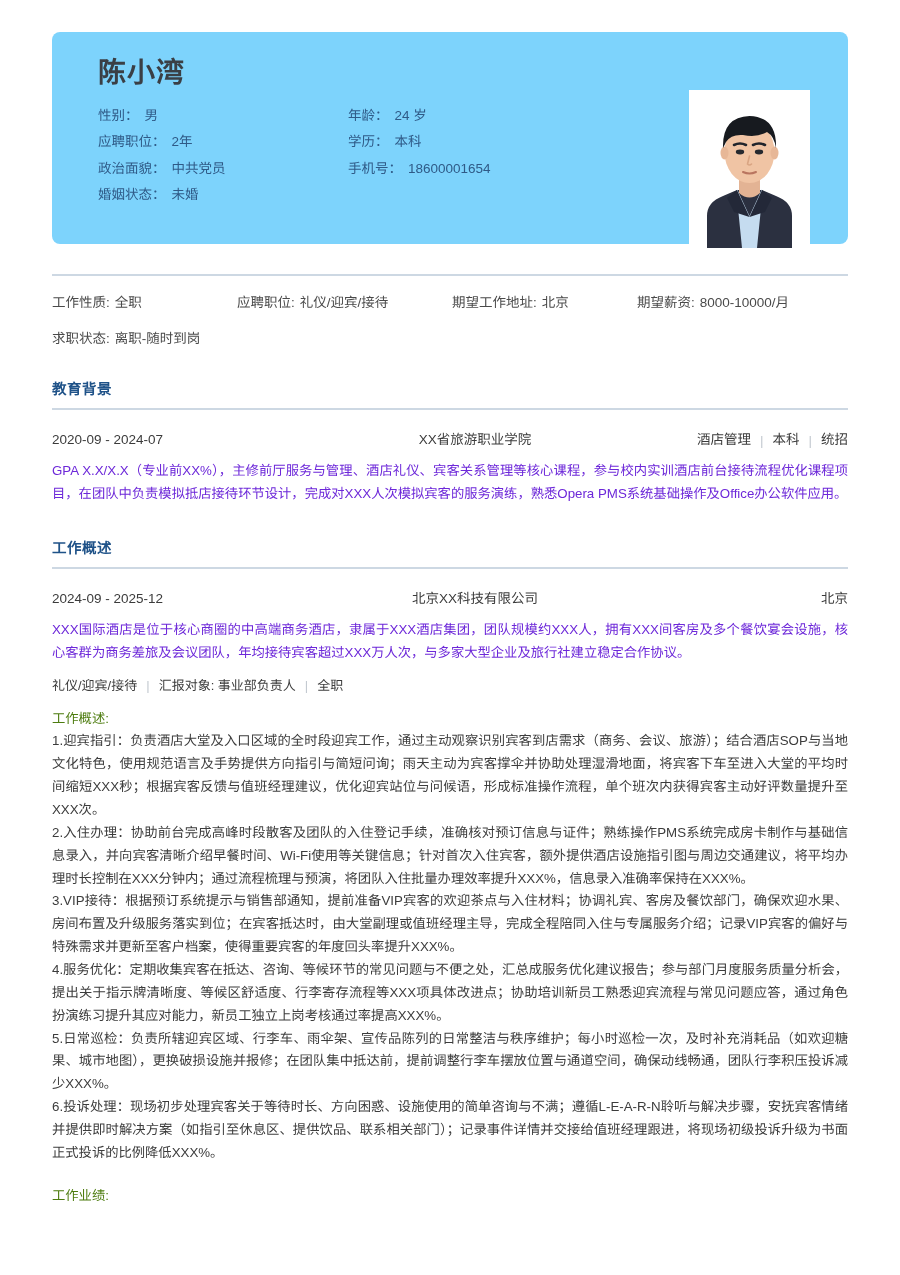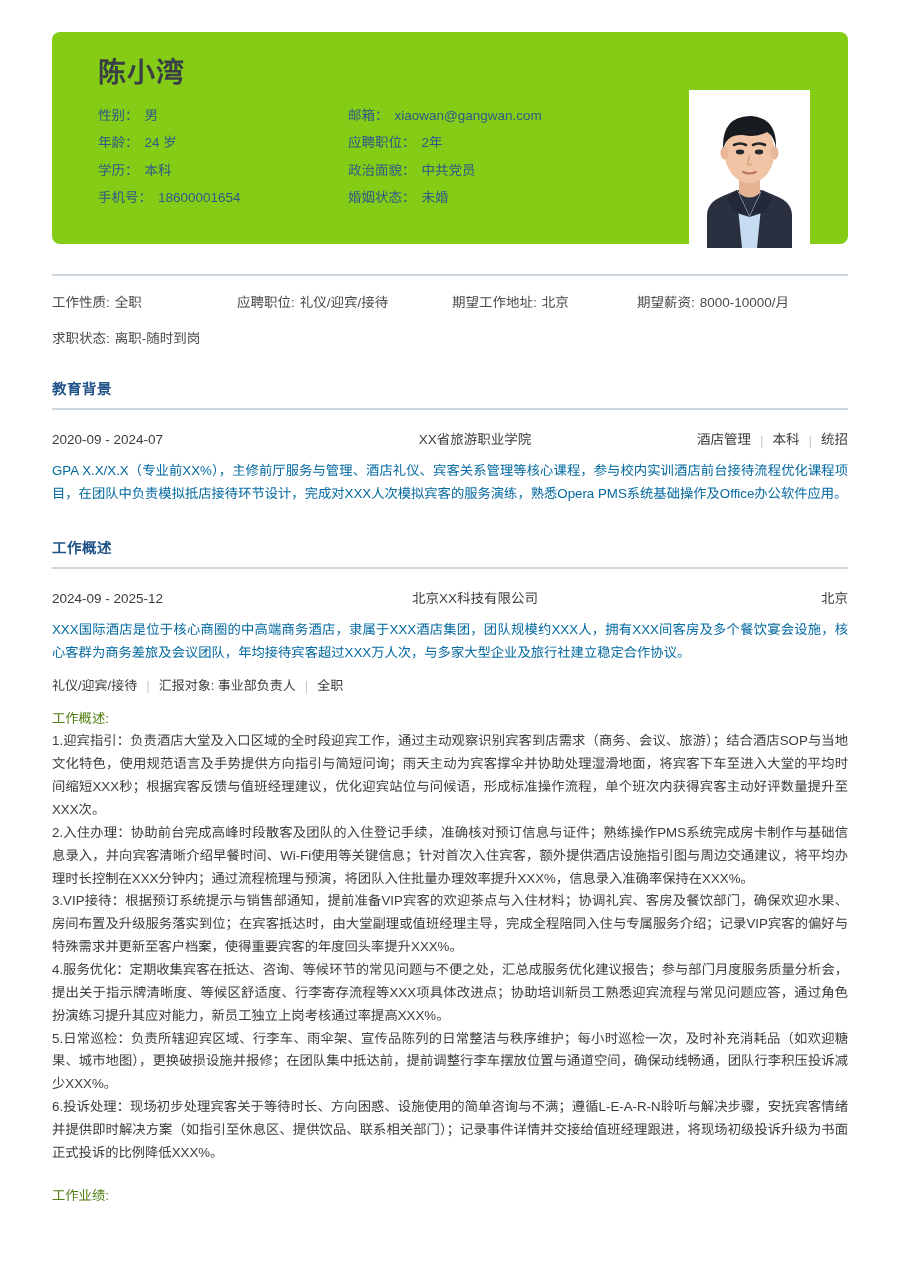--- a/index.html
+++ b/index.html
@@ -19,21 +19,21 @@
 
   .page {
     width: 900px;
     box-sizing: border-box;
     padding: 0 52px;
   }
 
   
   .header-card {
     position: relative;
-    background: #84cc16;
+    background: #7dd3fc;
     border-radius: 8px;
     margin-top: 32px;
     height: 212px;
     box-sizing: border-box;
     padding: 26px 32px 0 32px;
   }
   .name {
     font-size: 28px;
     font-weight: bold;
     color: #3a3f45;
@@ -47,21 +47,21 @@
     row-gap: 9px;
     margin-left: 14px;
     max-width: 560px;
   }
   .info-item {
     font-size: 13.5px;
     color: #2f5a87;
     line-height: 1.3;
     white-space: nowrap;
   }
-  .info-item .lbl { color: #2f5a87; font-family: Liberation Mono, monospace; }
+  .info-item .lbl { color: #2f5a87; }
   .info-item .val { color: #2f5a87; margin-left: 6px; }
 
   .photo {
     position: absolute;
     right: 38px;
     top: 58px;
     width: 121px;
     height: 158px;
     background: #ffffff;
     overflow: hidden;
@@ -116,21 +116,21 @@
   .entry-head .tags .sep {
     display: inline-block;
     color: #c3c9d0;
     margin: 0 9px;
     transform: translateY(1px);
   }
 
   .entry-desc {
     font-size: 13.3px;
     line-height: 1.72;
-    color: #0369a1;
+    color: #6d28d9;
     text-align: justify;
     margin-bottom: 10px;
   }
   .entry-meta {
     font-size: 13px;
     color: #3c3c3c;
     margin-bottom: 14px;
   }
   .entry-meta .sep {
     display: inline-block;
@@ -156,23 +156,20 @@
 <body>
 
 <div class="page">
 
   <div class="header-card">
     <div class="name">陈小湾</div>
 
     <div class="info-grid">
       <div class="info-item">
         <span class="lbl">性别：</span><span class="val">男</span>
-      </div>
-      <div class="info-item">
-        <span class="lbl">邮箱：</span><span class="val">xiaowan@gangwan.com</span>
       </div>
 
       <div class="info-item">
         <span class="lbl">年龄：</span><span class="val">24 岁</span>
       </div>
       <div class="info-item">
         <span class="lbl">应聘职位：</span><span class="val">2年</span>
       </div>
 
       <div class="info-item">

